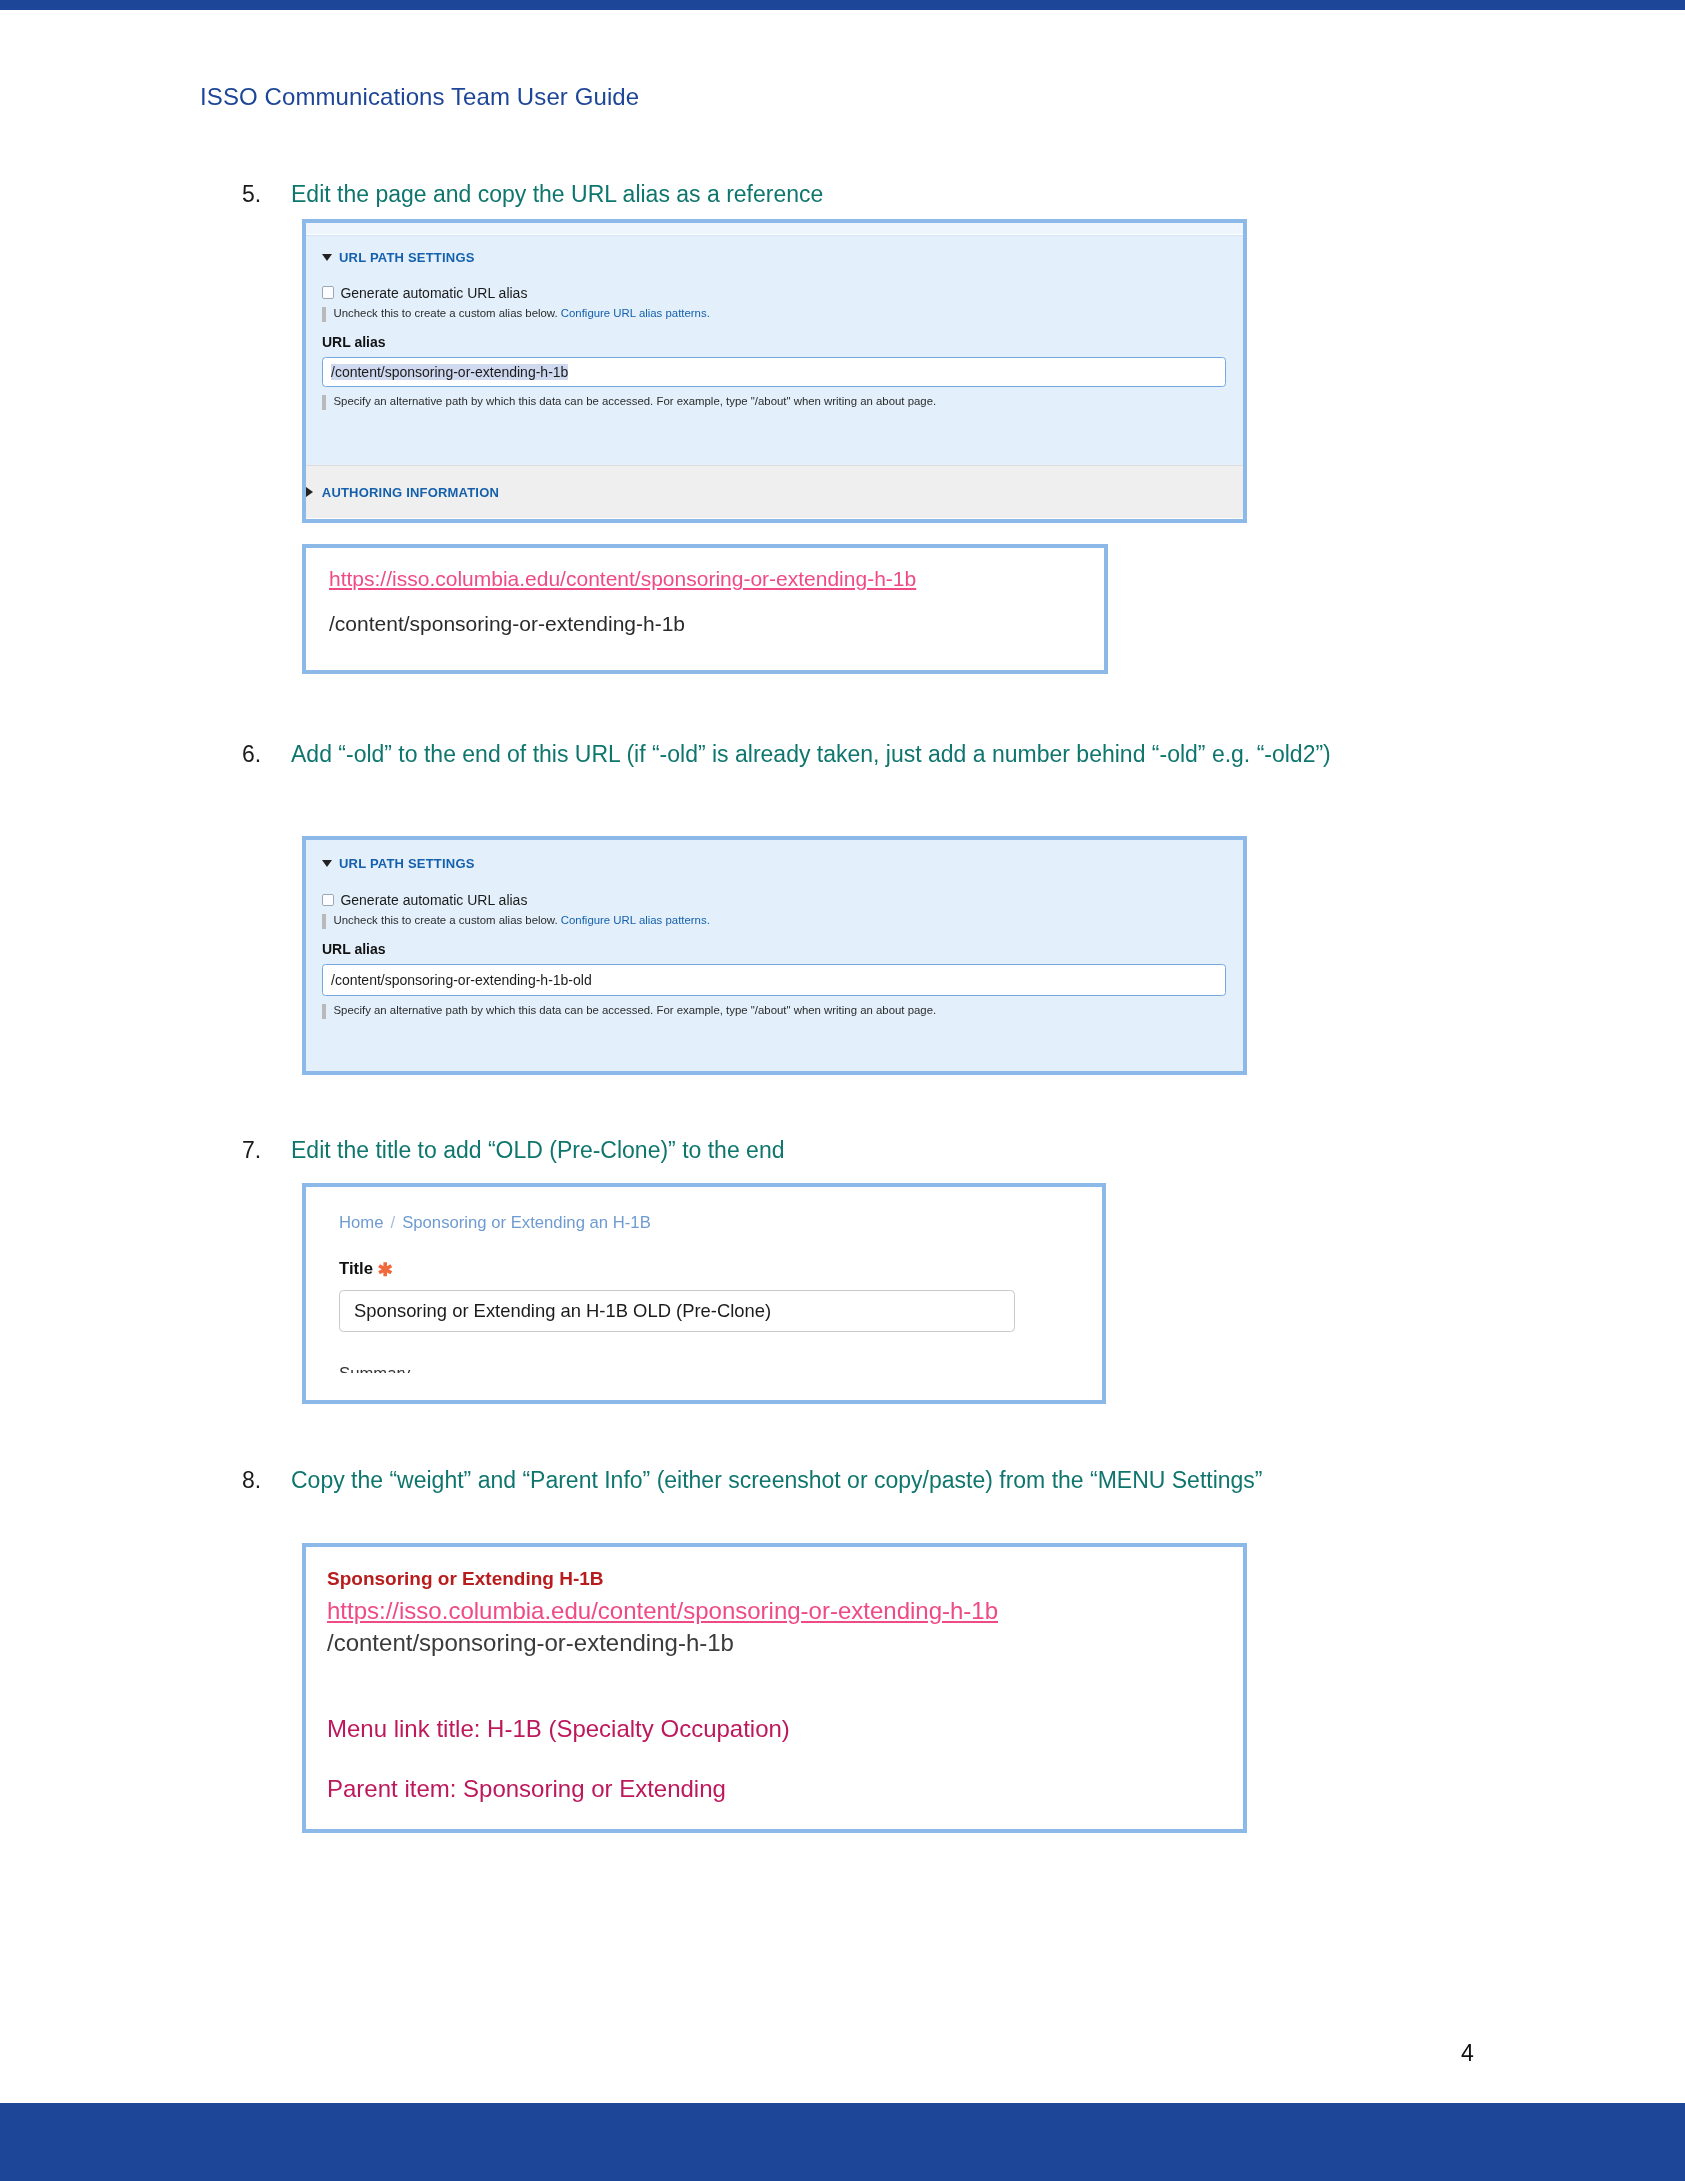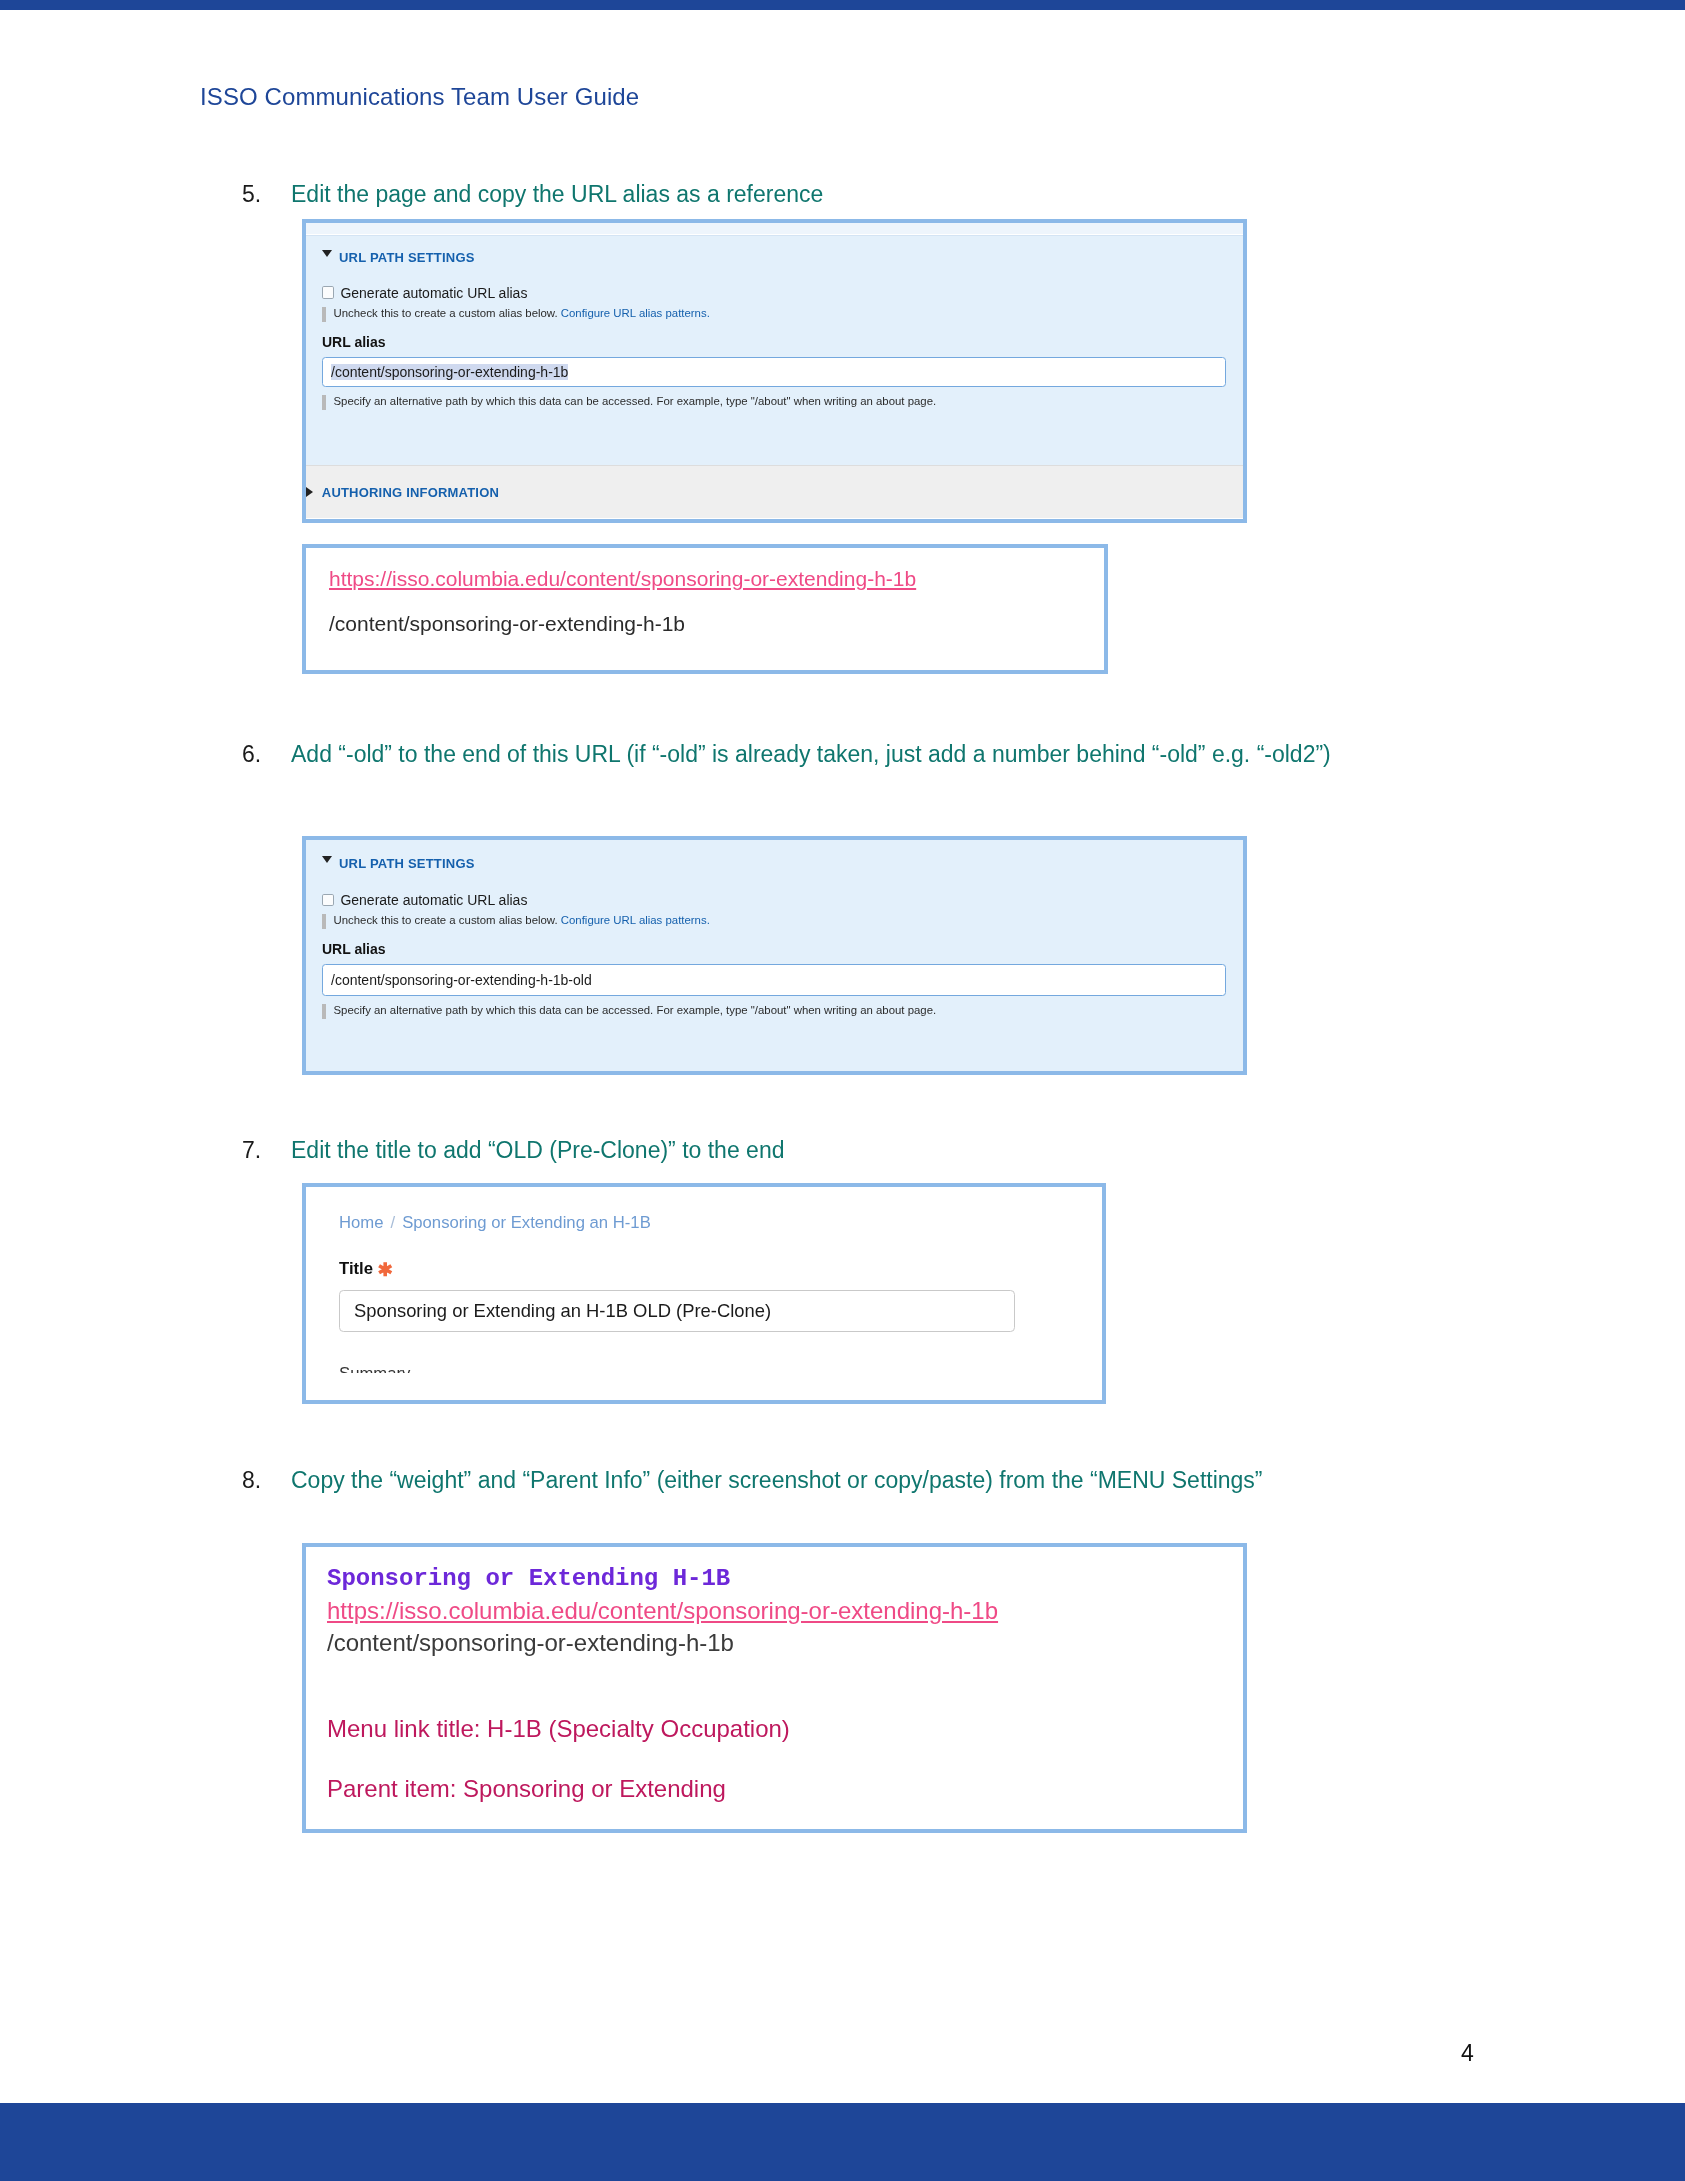--- a/index.html
+++ b/index.html
@@ -80,20 +80,21 @@
     height: 12.3px;
     background: #eef5fc;
     border-bottom: 1.8px solid #ffffff;
   }
   .panel-title {
     color: #1560ad;
     font-weight: bold;
     font-size: 13px;
     letter-spacing: 0.2px;
     display: flex;
+    align-items: center;
     gap: 7px;
   }
   .caret-down, .caret-right {
     width: 0; height: 0;
     display: inline-block;
   }
   .caret-down {
     border-left: 5.3px solid transparent;
     border-right: 5.3px solid transparent;
     border-top: 7px solid #222;
@@ -199,25 +200,24 @@
   .clip-frag {
     font-size: 16.7px;
     color: #333;
     height: 8.8px;
     overflow: hidden;
   }
 
   
   .menu-note { padding: 16px 21px 12.3px 21px; }
   .menu-note .mn-title {
-    font-size: 24px;
+    font-size: 19px;
     font-weight: bold;
-    color: #6d28d9;
+    color: #b91c1c;
     line-height: 32px;
-    font-family: Liberation Mono, monospace;
   }
   .menu-note .mn-link {
     font-size: 24px;
     color: #ef4a86;
     text-decoration: underline;
     line-height: 32px;
     display: block;
   }
   .menu-note .mn-path {
     font-size: 24px;

